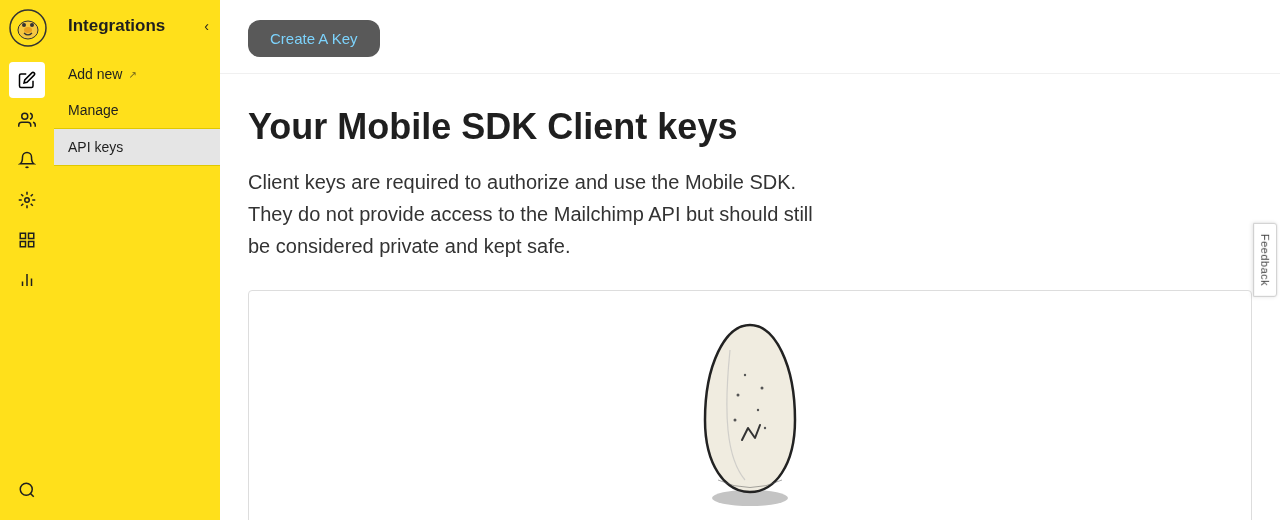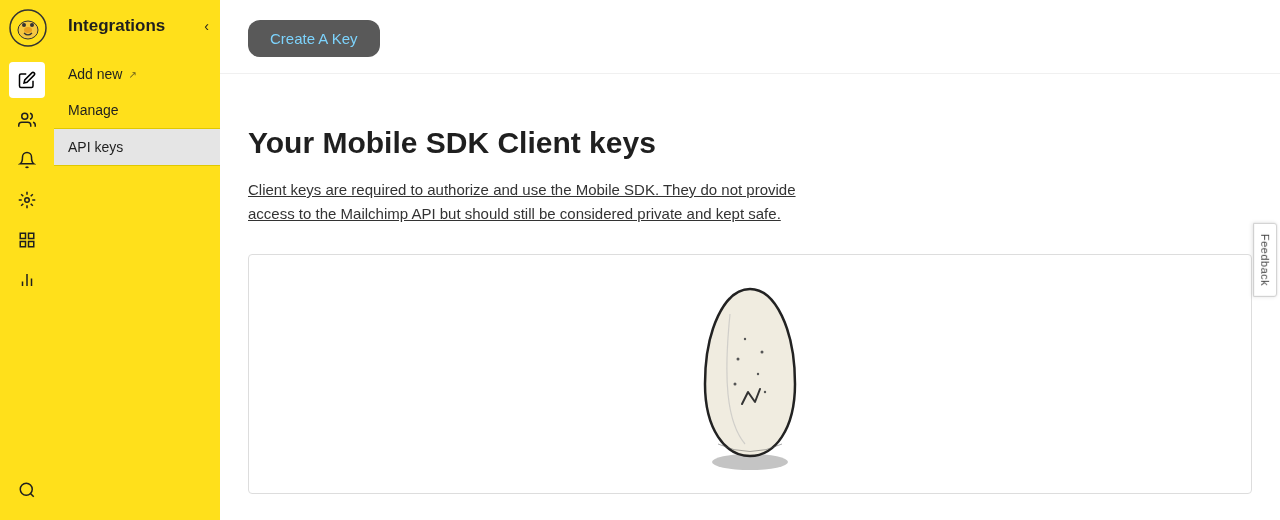--- a/index.html
+++ b/index.html
@@ -118,33 +118,31 @@
       font-size: 15px;
       font-weight: 500;
       cursor: pointer;
     }
     .main-content {
       padding: 32px 28px;
       overflow-y: auto;
       flex: 1;
     }
     .page-title {
-      font-size: 30px;
+      font-size: 36px;
       font-weight: 600;
       color: #1f1f1f;
       margin-bottom: 18px;
-      margin-top: 20px;
     }
     .page-description {
-      font-size: 15px;
+      font-size: 20px;
       color: #333;
       line-height: 1.6;
       max-width: 580px;
       margin-bottom: 28px;
-      text-decoration: underline;
     }
     .empty-state-box {
       border: 1px solid #ddd;
       border-radius: 4px;
       background: #fff;
       display: flex;
       align-items: center;
       justify-content: center;
       min-height: 240px;
       width: 100%;

